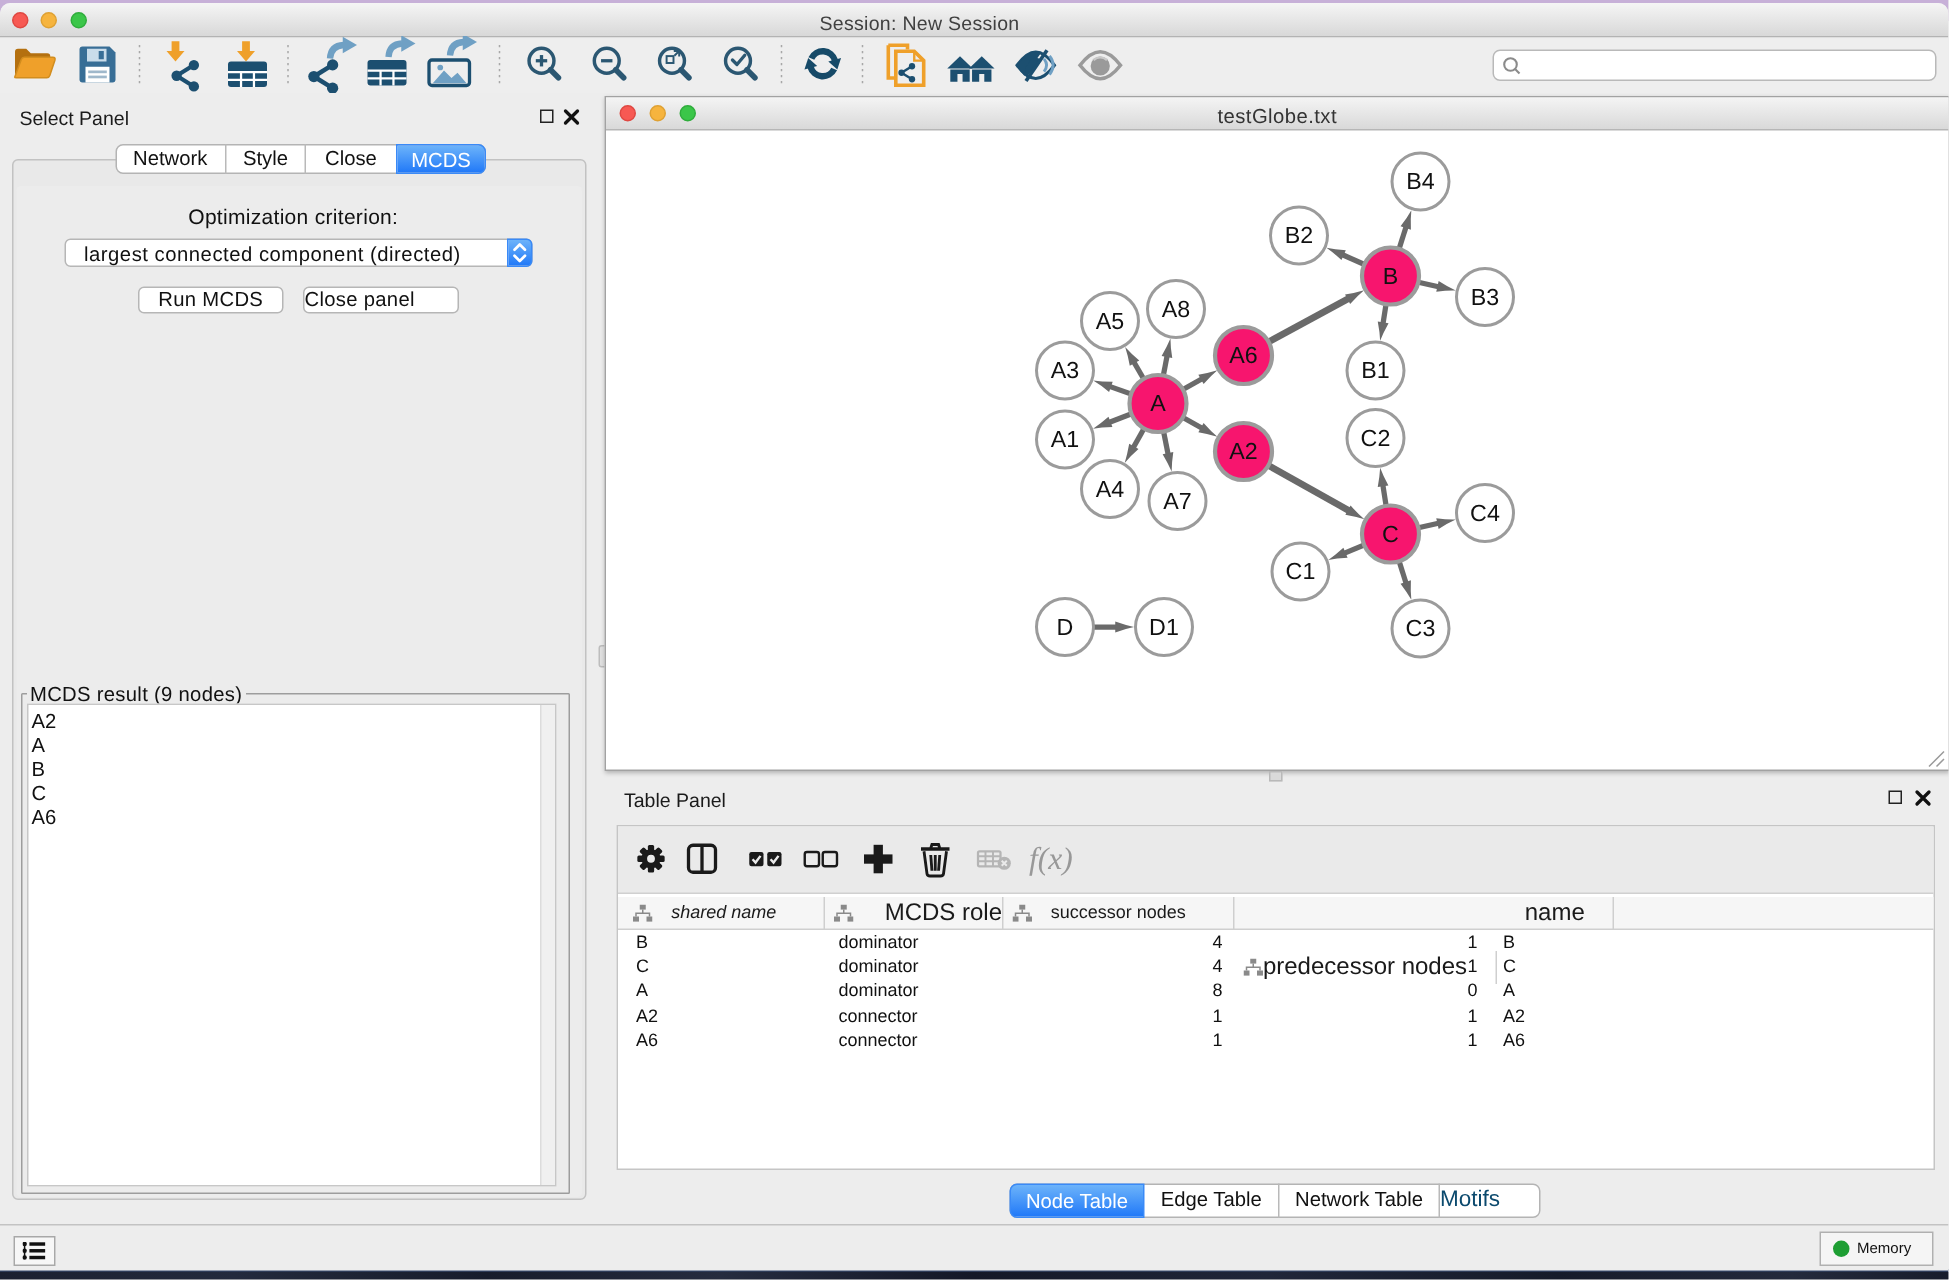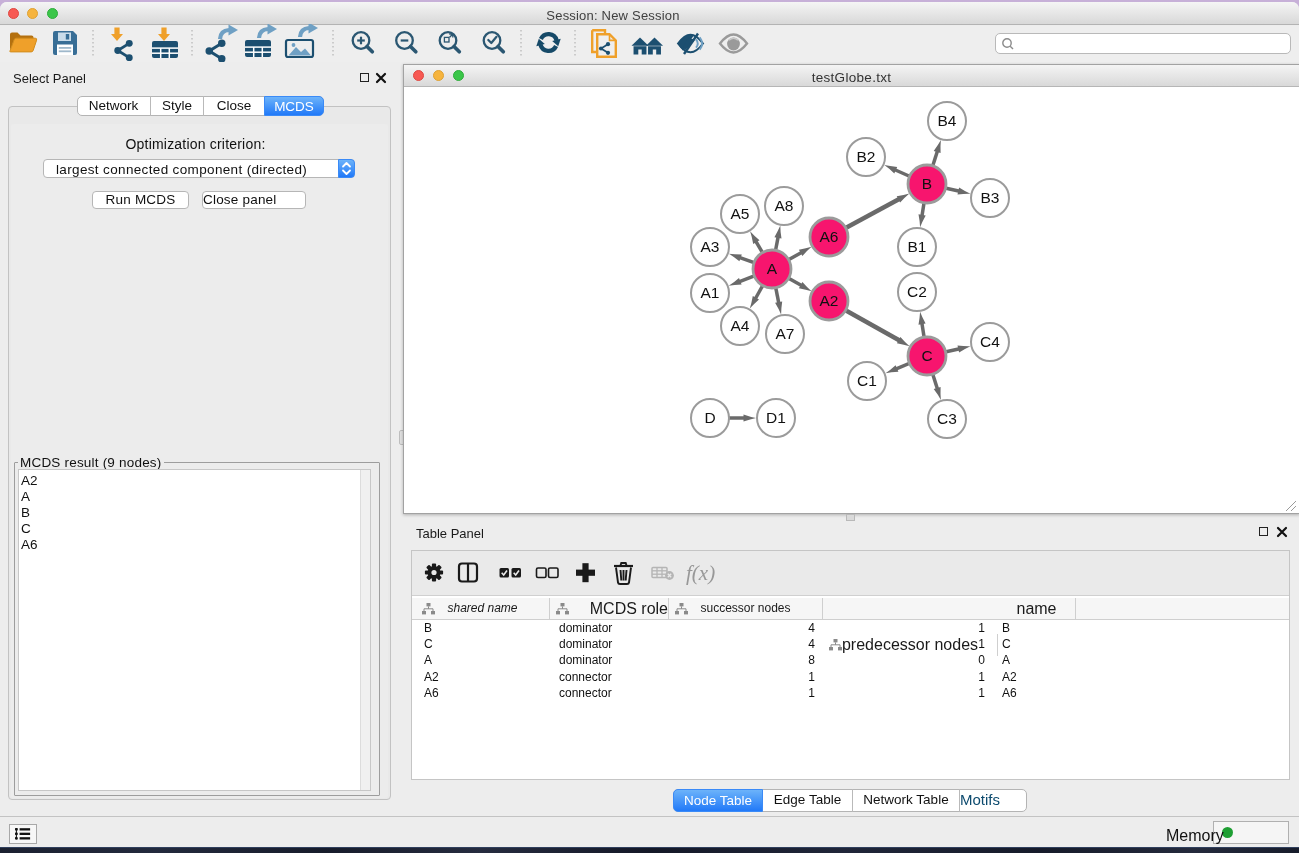--- a/index.html
+++ b/index.html
@@ -393,13 +393,13 @@
       <circle cx="1.4" cy="1.3" r="1.5"></circle>
       <circle cx="1.4" cy="5.8" r="1.5"></circle>
       <circle cx="1.4" cy="10.3" r="1.5"></circle>
       <rect x="4.6" y="0.2" width="10.5" height="2.3"></rect>
       <rect x="4.6" y="4.7" width="10.5" height="2.3"></rect>
       <rect x="4.6" y="9.2" width="10.5" height="2.3"></rect>
     </g>
   </svg>
 <div class="abs" style="left:1213px;top:821px;width:76px;height:23px;background:#f5f5f5;border:1px solid #b0b0b0;"></div>
 <div class="abs" style="left:1222px;top:827px;width:11px;height:11px;border-radius:50%;background:#1e9e33;"></div>
-<div class="abs" style="left:1166px;top:827px;font-size:16px;color:#111;">Memory</div>
+<div class="abs" style="left:1238px;top:827px;font-size:10px;color:#111;">Memory</div>
 
 </body></html>

